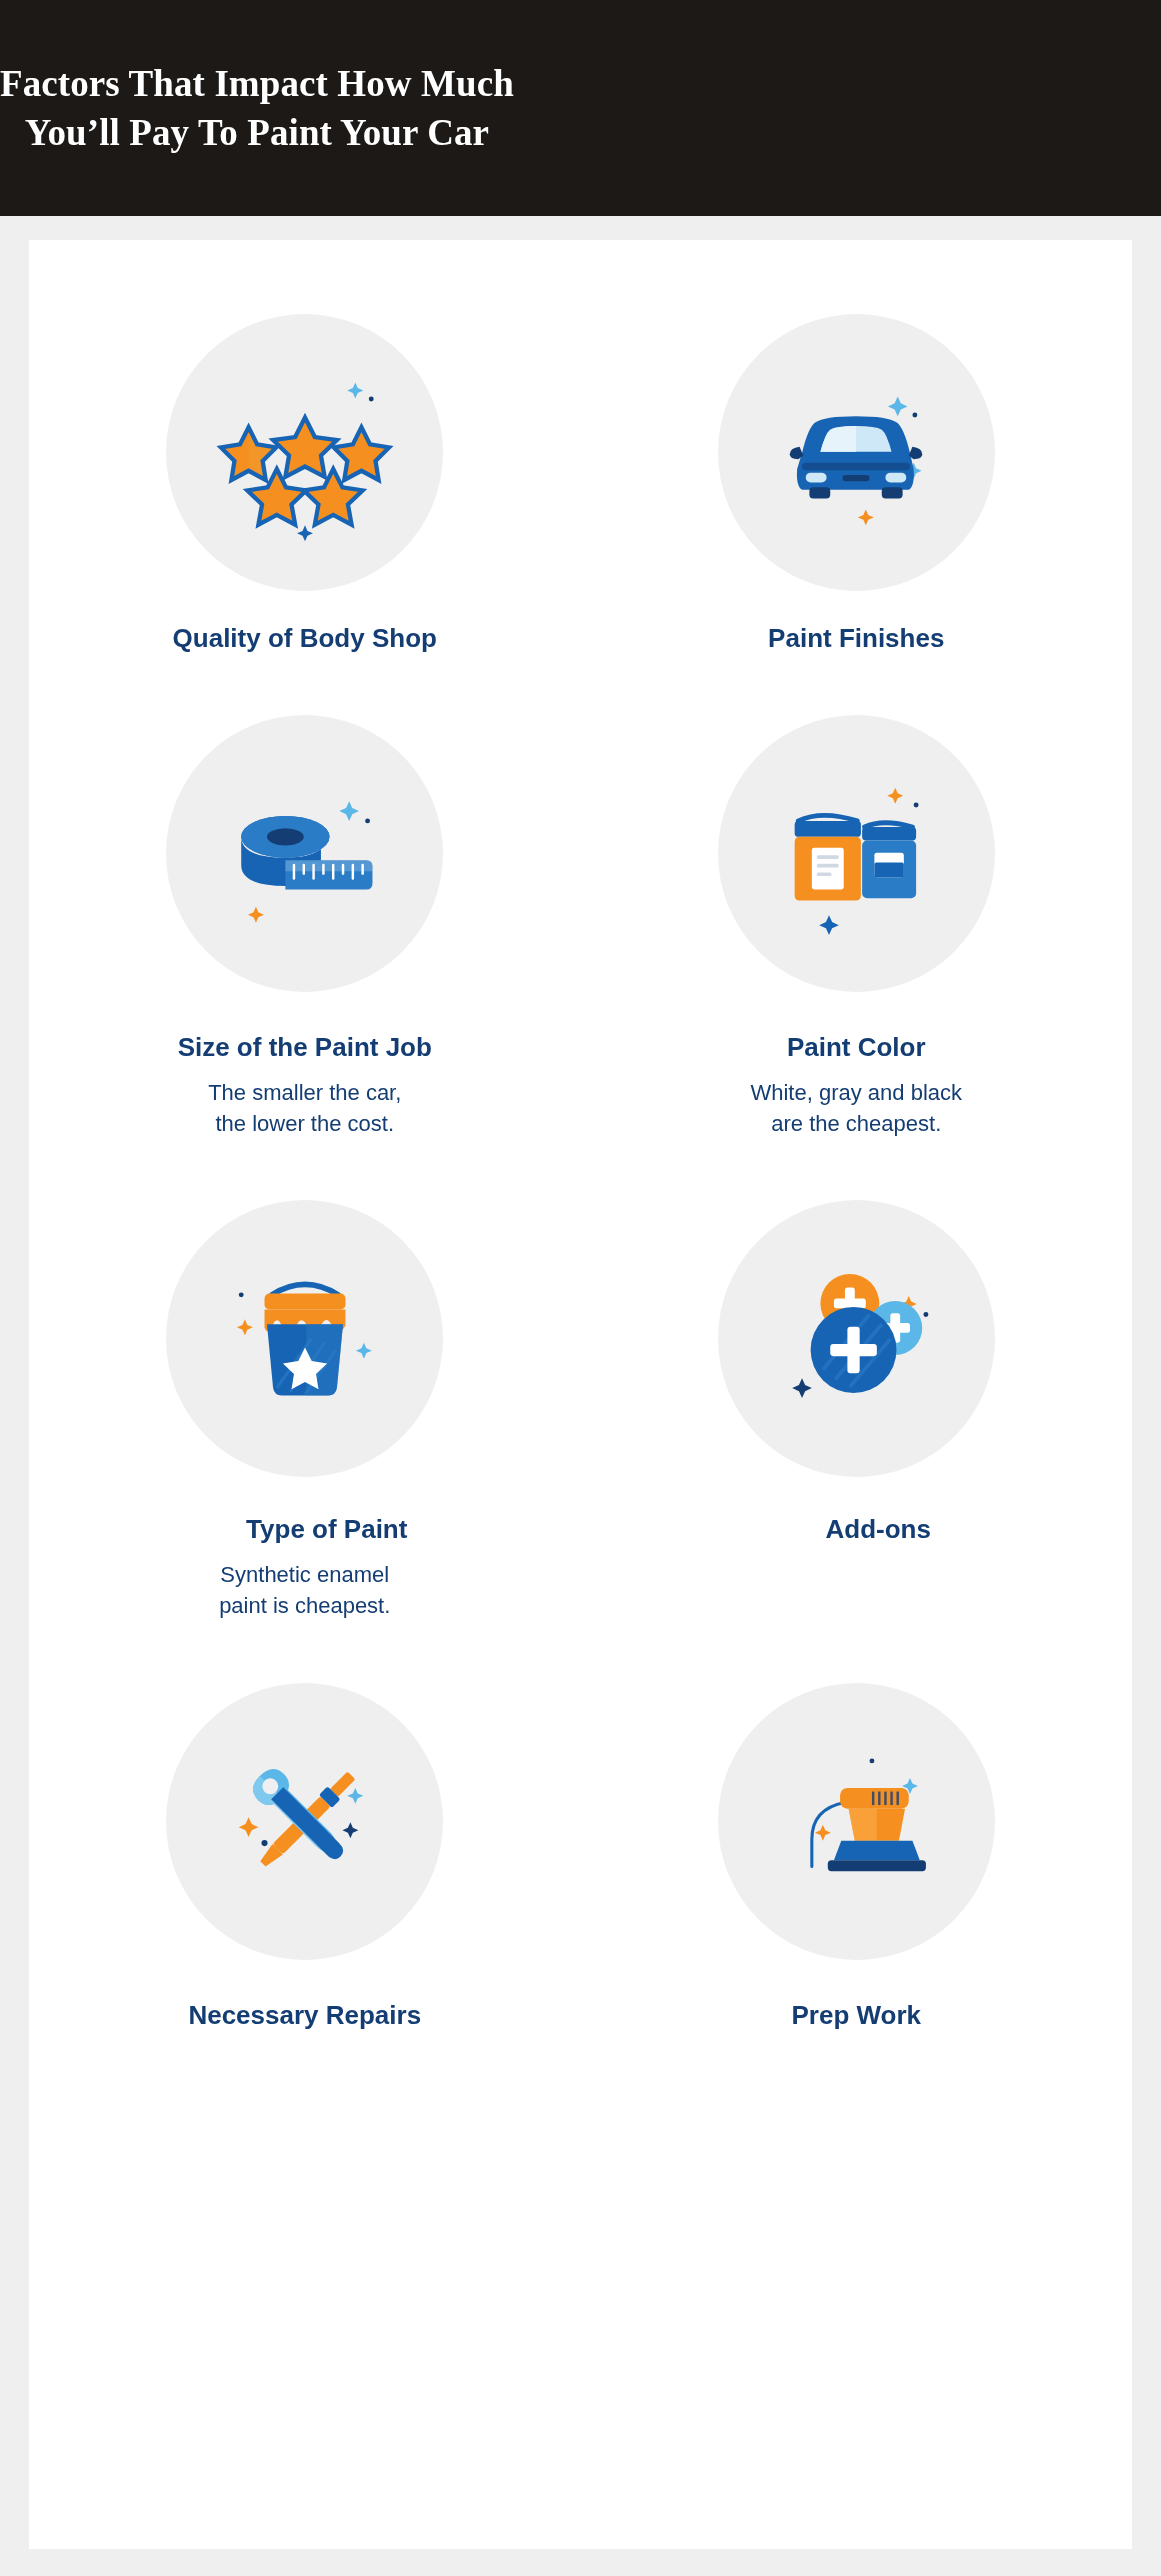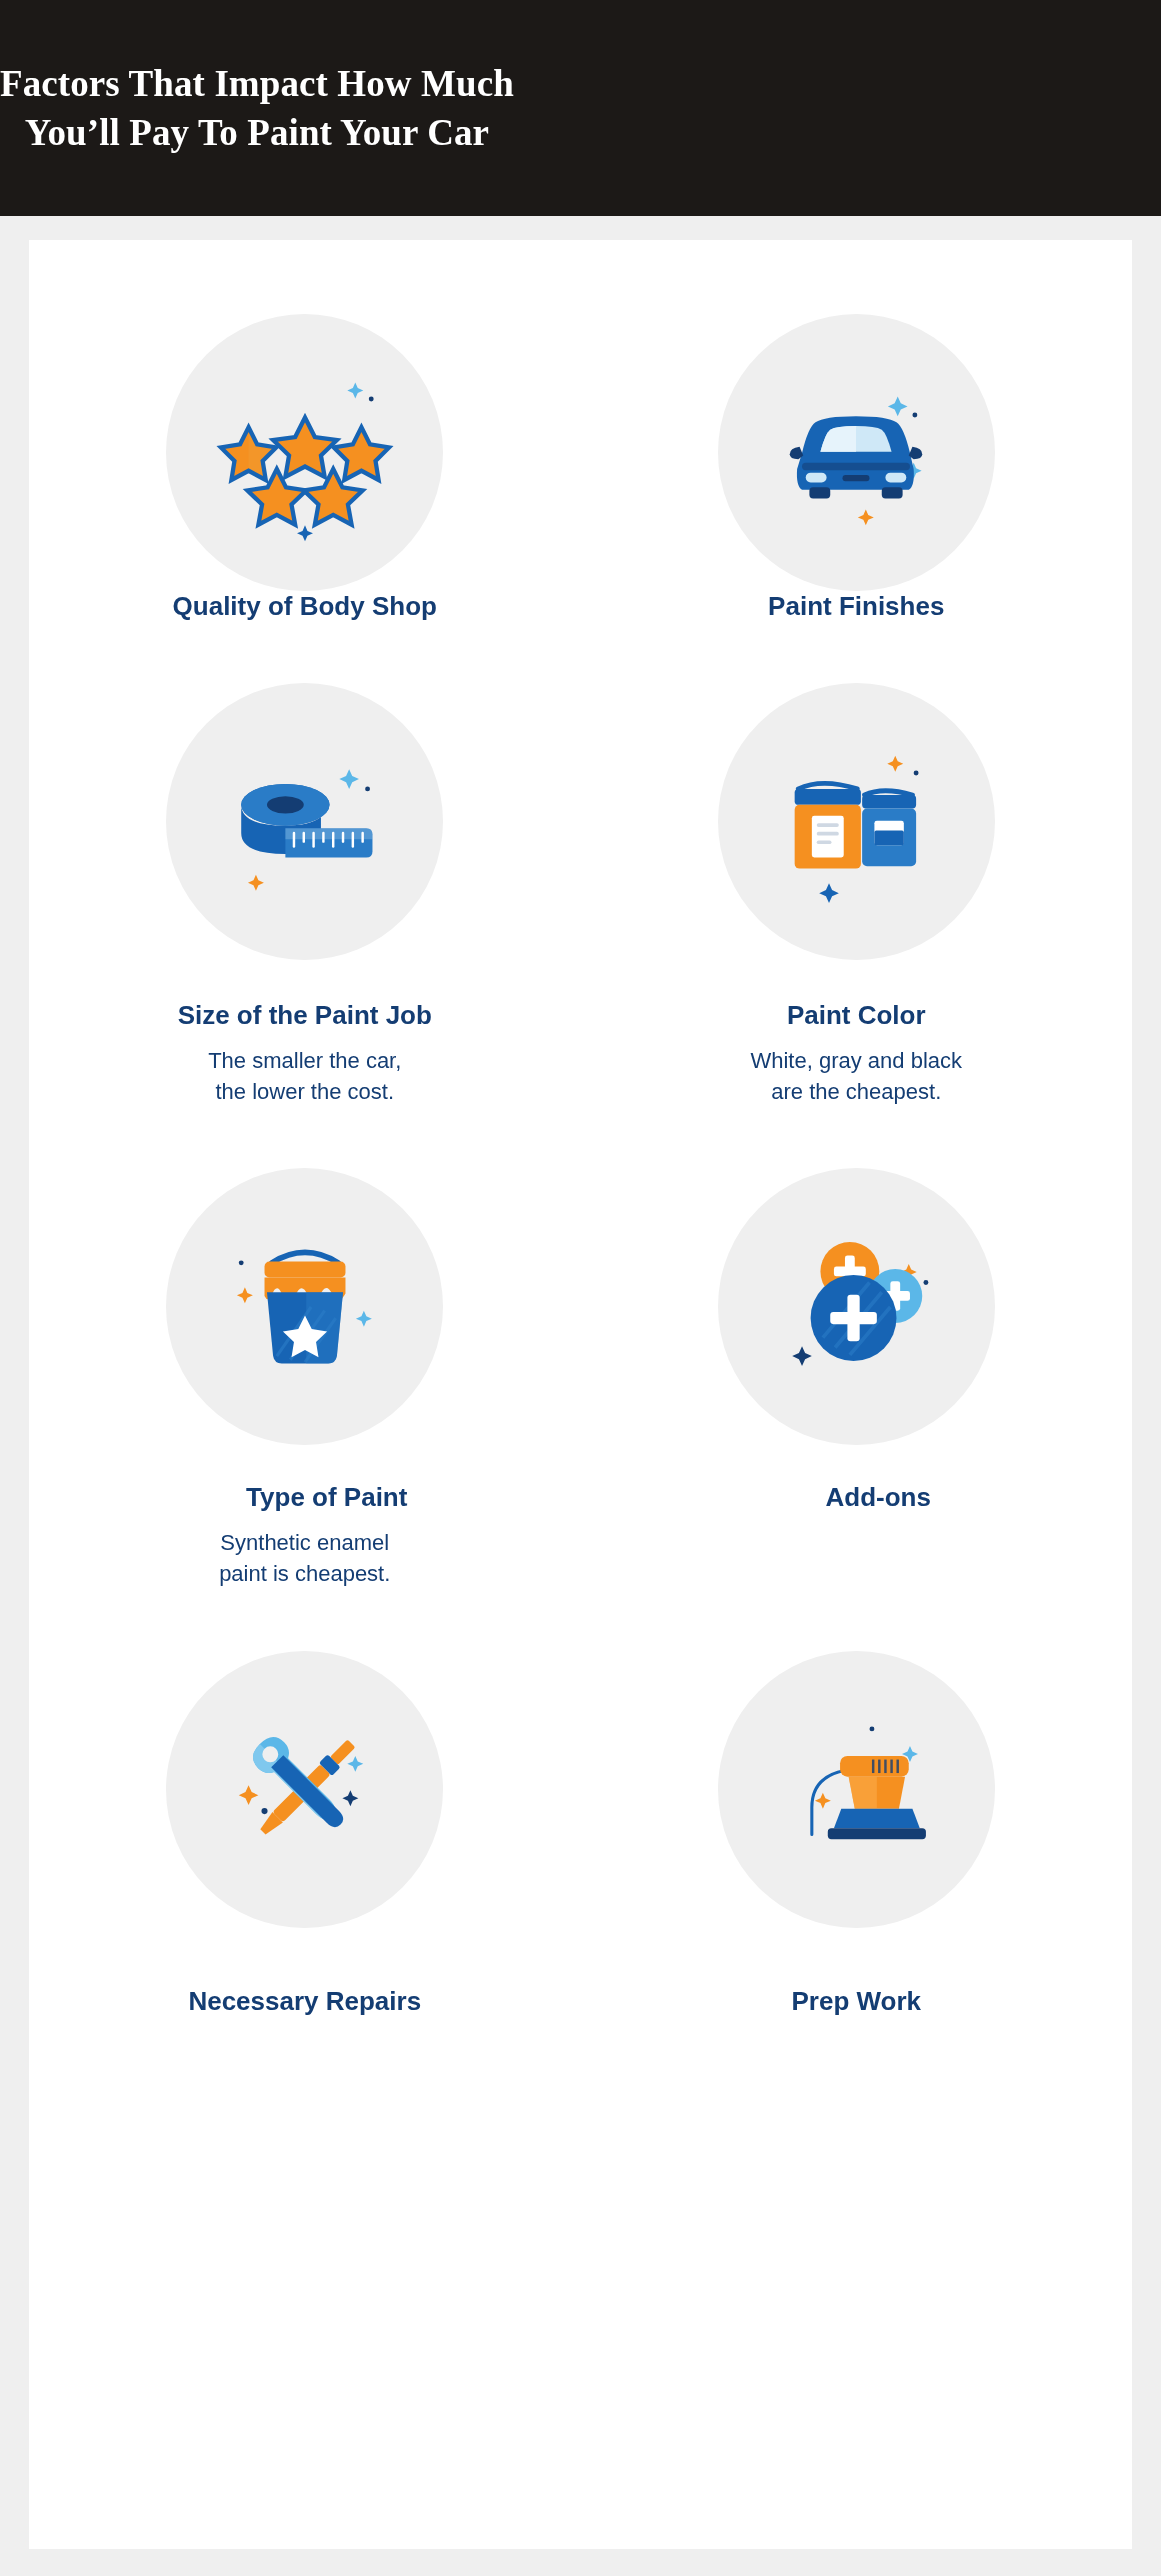--- a/index.html
+++ b/index.html
@@ -78,20 +78,21 @@
     display: flex;
     align-items: center;
     justify-content: center;
     position: relative;
   }
   .icon-circle svg {
     display: block;
   }
 
   .cell-title {
+    margin-top: 32px;
     color: #143d73;
     font-size: 26px;
     font-weight: bold;
     text-align: center;
     line-height: 1.2;
   }
 
   .cell-desc {
     margin-top: 13.5px;
     color: #143d73;
@@ -99,21 +100,21 @@
     font-weight: normal;
     text-align: center;
     line-height: 1.42;
     white-space: pre-line;
     max-width: 392px;
   }
 
   
   .row-2 .cell-title { margin-top: 40px; }
   .row-3 .cell-title { margin-top: 37px; margin-left: 44px; }
-  .row-4 .cell-title { margin-top: 58px; }
+  .row-4 .cell-title { margin-top: 40px; }
 </style>
 </head>
 <body>
 
 <div class="page">
 
   <div class="header">
     <div class="header-title">Factors That Impact How Much
 You’ll Pay To Paint Your Car</div>
   </div>

